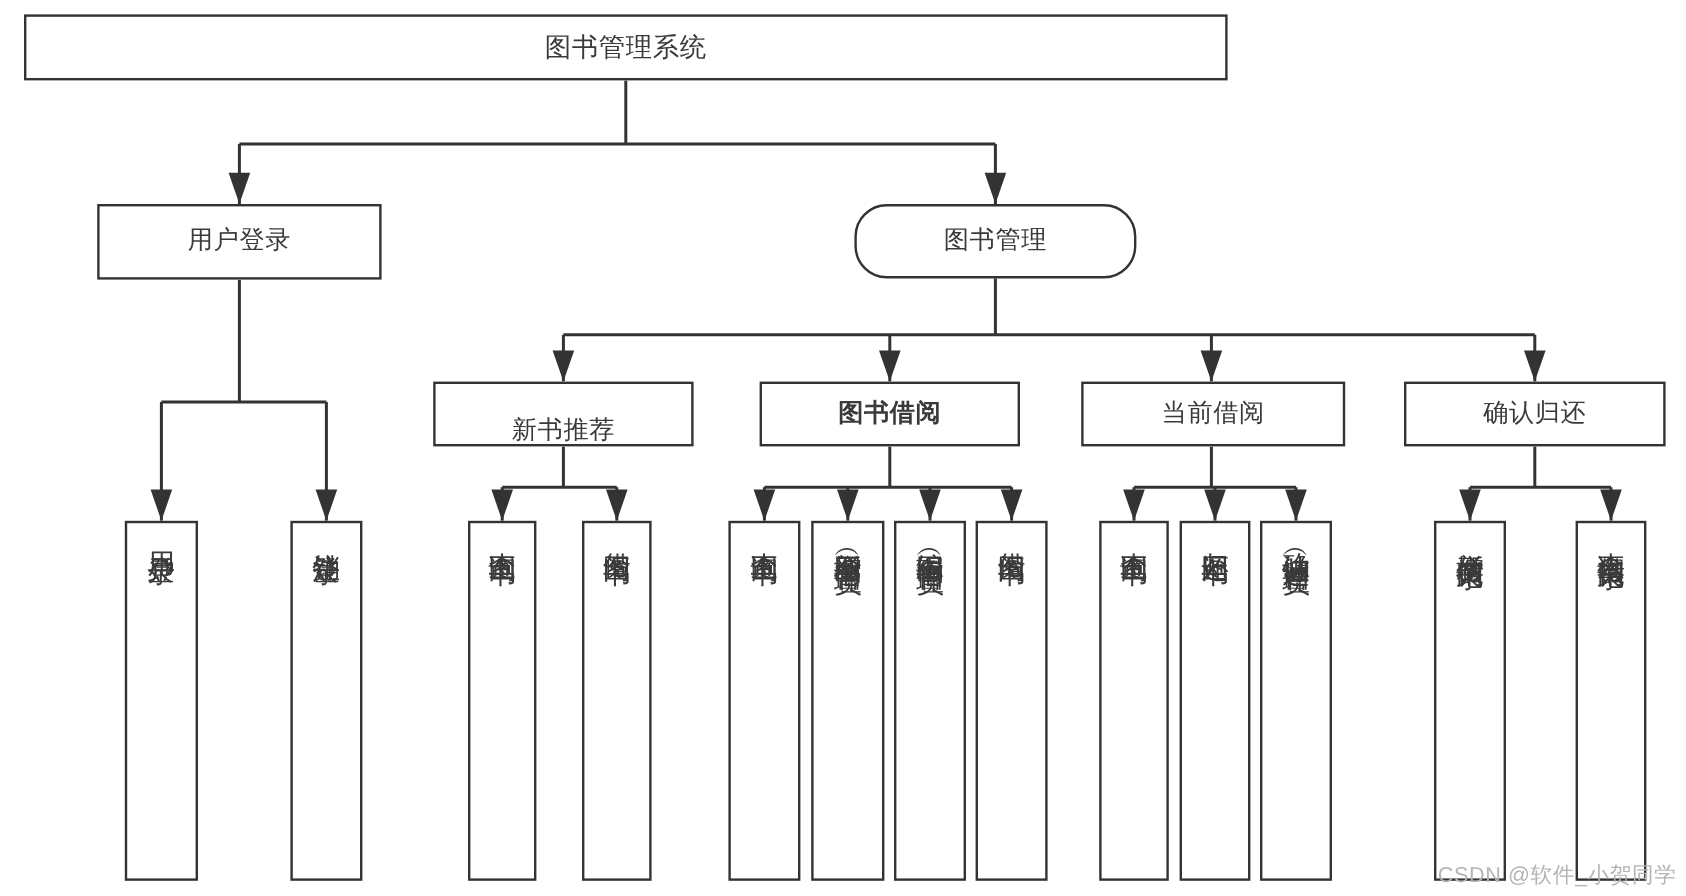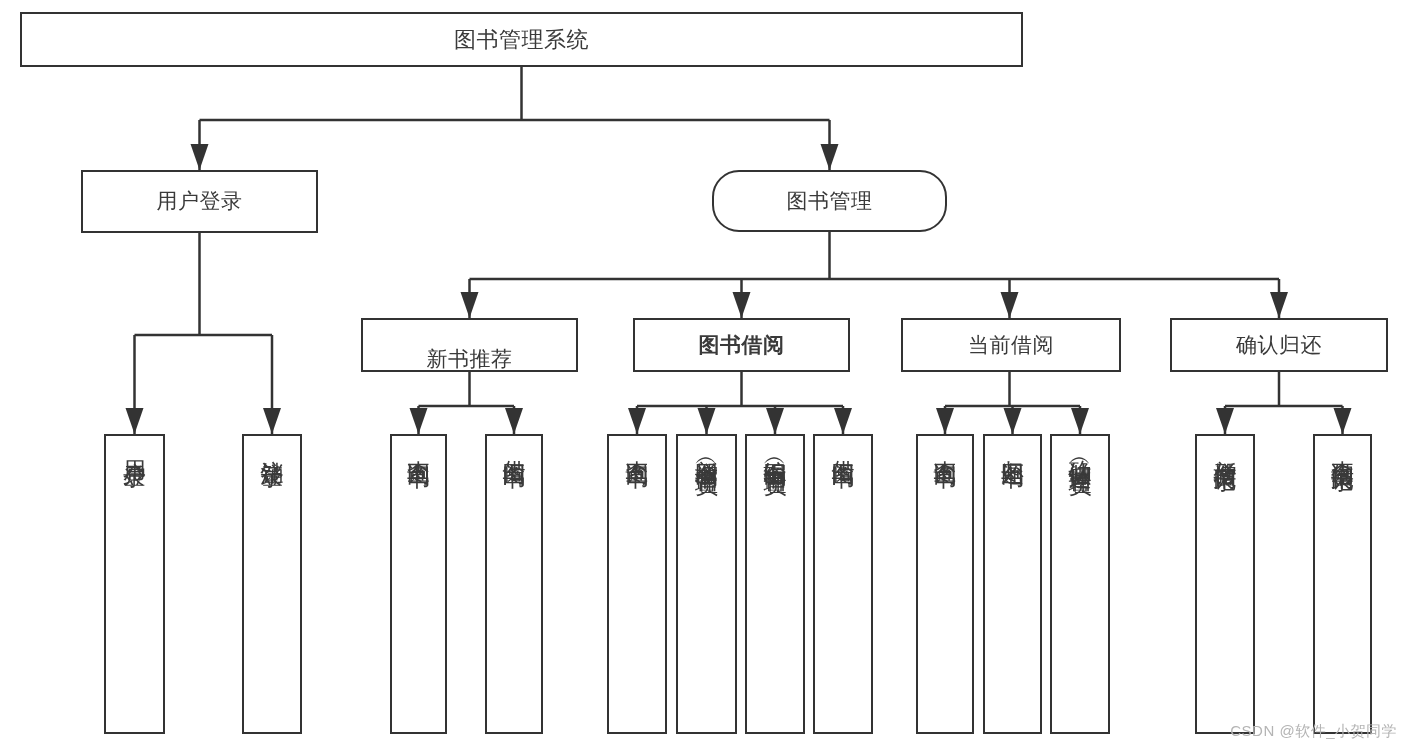--- a/index.html
+++ b/index.html
@@ -58,21 +58,21 @@
     white-space: nowrap;
   }
   .node.root .lbl {
     font-size: 22px;
     text-align: right;
   }
   #watermark {
     position: absolute;
     right: 8px;
     bottom: 6px;
-    font-size: 15px;
+    font-size: 18px;
     color: #b4b4b4;
     letter-spacing: 0.5px;
     white-space: nowrap;
     pointer-events: none;
   }
 </style>
 </head>
 <body>
 
 <div id="canvas">

